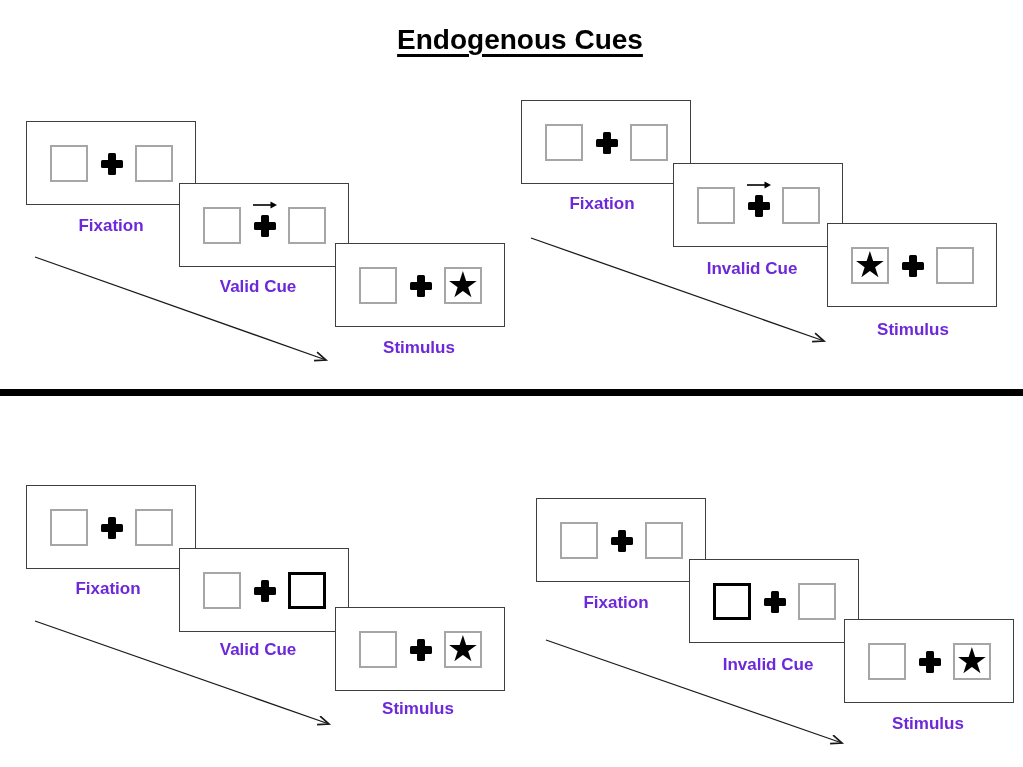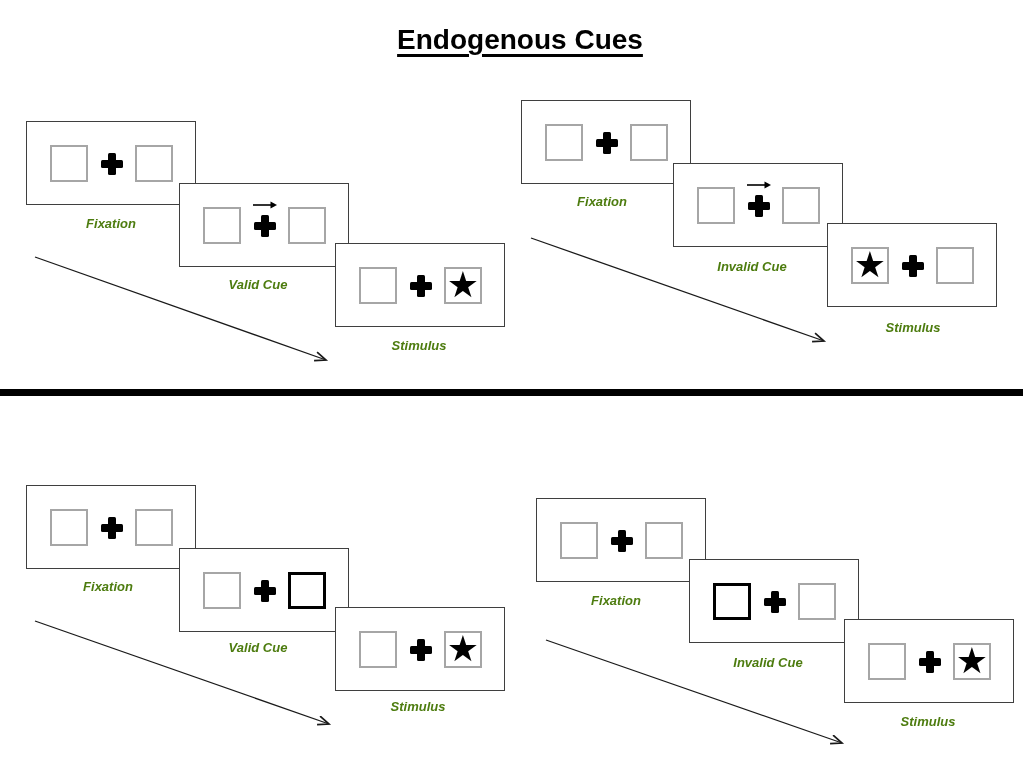--- a/index.html
+++ b/index.html
@@ -33,21 +33,21 @@
     content:"";position:absolute;left:7px;top:0;width:8px;height:22px;
     background:#000;border-radius:1.5px;
   }
   .cue-arrow{position:absolute;left:72px;top:16px;}
   .star{
     position:absolute;left:50%;top:50%;transform:translate(-50%,-52%);
     font-family:"DejaVu Sans",sans-serif;font-size:36px;line-height:1;color:#000;
   }
   .lbl{
     position:absolute;width:140px;text-align:center;white-space:nowrap;
-    font-weight:bold;font-size:13px;color:#4d7c0f;font-style:italic;
+    font-weight:bold;font-size:17px;color:#6d28d9;
   }
   .divider{position:absolute;left:0;top:389px;width:1023px;height:7px;background:#000;}
   .arrows{position:absolute;left:0;top:0;pointer-events:none;}
   .arrows line{stroke:#1a1a1a;stroke-width:1.3;}
 </style>
 </head>
 <body>
 
 <div class="canvas">
 

